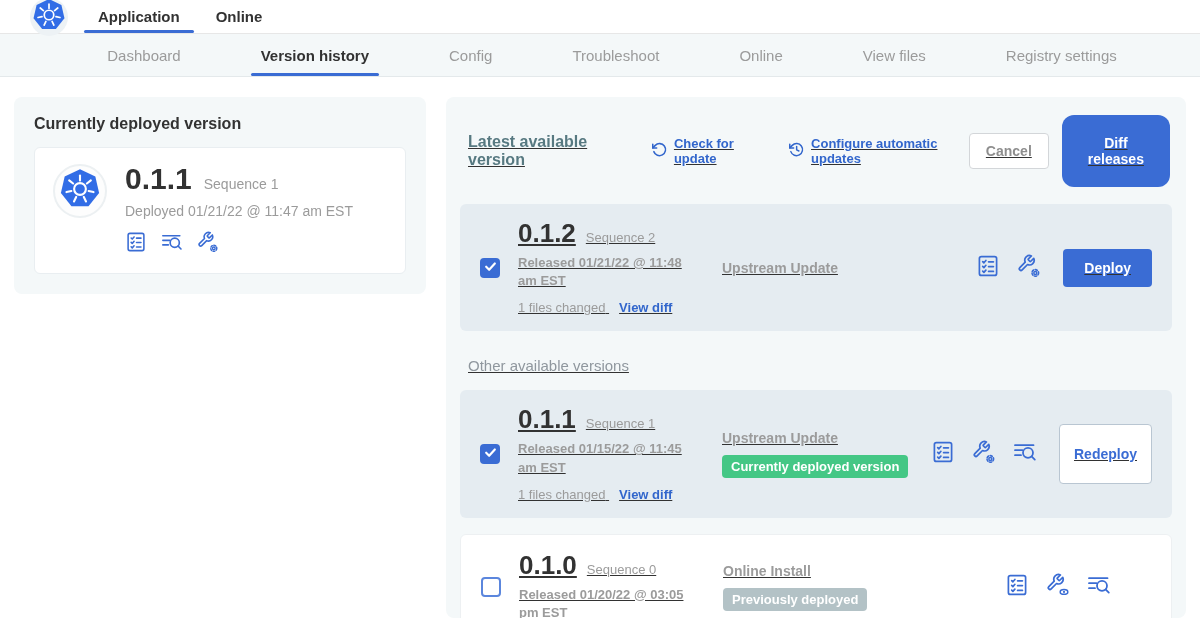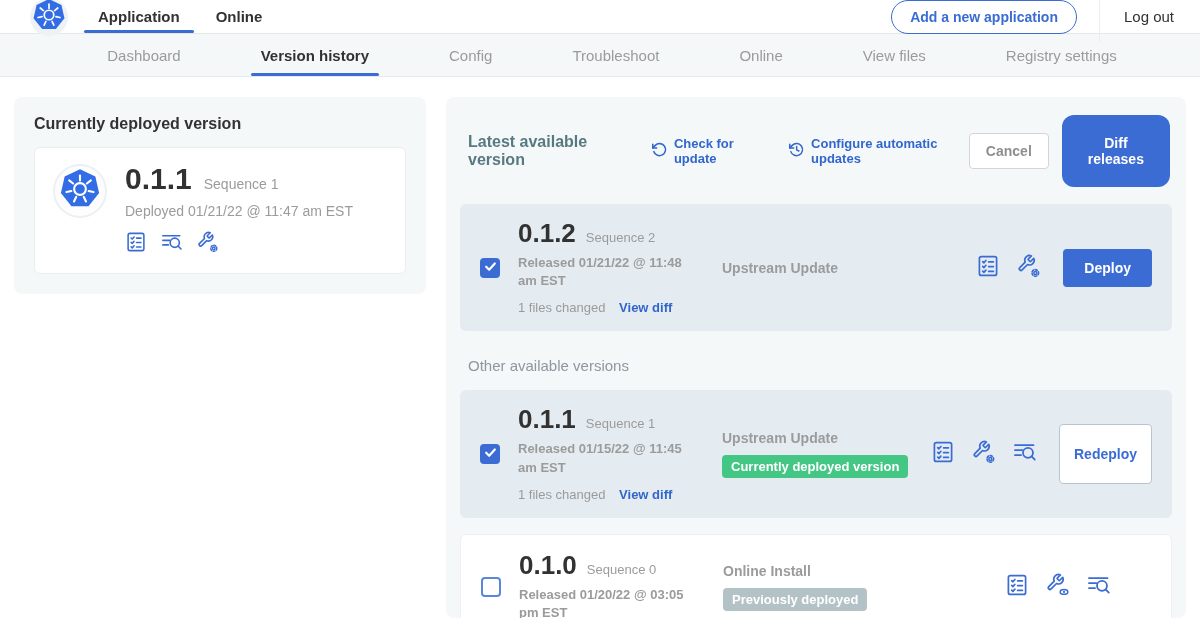--- a/index.html
+++ b/index.html
@@ -49,21 +49,21 @@
   .seq { font-size:14px; color:#9b9b9b; }
   .deployed-text { margin-top:9px; font-size:14px; color:#9b9b9b; }
   .icon-row { margin-top:12px; display:flex; gap:14px; color:#3a6cd4; }
   .icon { cursor:pointer; }
   .i22 { width:22px; height:22px; }
   .i24 { width:24px; height:24px; }
   .i17 { width:17px; height:17px; }
 
   
   .right-panel { flex:1; background:#f4f8f9; border-radius:8px; height:521px;
-    padding:14px 14px 14px; overflow:hidden; }
+    padding:14px 14px 14px; overflow:hidden;text-decoration:underline; }
   .panel-header { display:flex; align-items:center; padding:4px 2px 0 8px; }
   .panel-title { font-size:16px; font-weight:700; color:#577981; }
   .header-link { display:flex; align-items:center; gap:6px; color:#3266cc;
     font-weight:700; font-size:13px; margin-left:22px; cursor:pointer; }
   .header-link:first-of-type { margin-left:14px; }
   .spacer { flex:1; }
   .cancel-btn { background:#fff; border:1px solid #d3d6d9; color:#8e8e8e; font-weight:700;
     font-size:14px; padding:9px 16px; border-radius:4px; }
   .diff-btn { background:#3a6cd4; color:#fff; font-weight:700; font-size:14px;
     padding:20px 17px; border-radius:12px; border:none; margin-left:13px; }
@@ -177,25 +177,20 @@
 <div class="topnav">
   <div class="logo-circle">
     <span><svg class="i22" width="34" height="34">
           <use href="#sym-k8s"></use>
         </svg></span>
   </div>
   <div class="topnav-tabs">
     <div class="topnav-tab active">Application</div>
     <div class="topnav-tab">Online</div>
   </div>
-  <div class="topnav-right">
-    <button class="add-app-btn">Add a new application</button>
-    <div class="topnav-divider"></div>
-    <div class="logout">Log out</div>
-  </div>
 </div>
 
 <div class="subnav">
   <div class="subnav-item">Dashboard</div>
   <div class="subnav-item active">Version history</div>
   <div class="subnav-item">Config</div>
   <div class="subnav-item">Troubleshoot</div>
   <div class="subnav-item">Online</div>
   <div class="subnav-item">View files</div>
   <div class="subnav-item">Registry settings</div>

